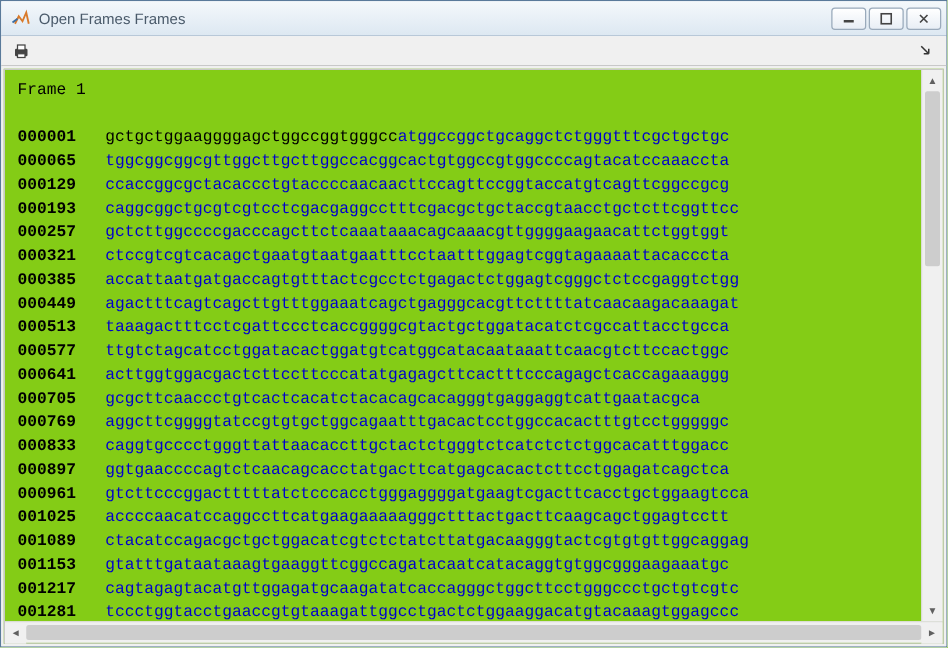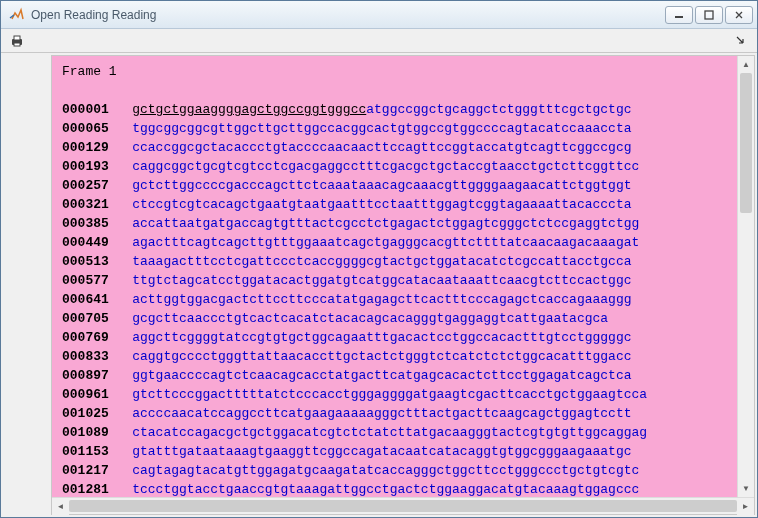--- a/index.html
+++ b/index.html
@@ -6,48 +6,48 @@
   body { width:758px; height:518px; font-family:"Segoe UI",Tahoma,sans-serif; font-size:11px; background:#fff; overflow:hidden; }
   .window { width:758px; height:518px; border:1px solid #5a7a9a; background:#fff; display:flex; flex-direction:column; }
   .titlebar { height:28px; background:linear-gradient(to bottom,#f4f8fb,#dde8f2); border-bottom:1px solid #b8c8d8; display:flex; align-items:center; padding:0 4px; }
   .app-icon { width:16px; height:16px; margin:0 6px 0 4px; display:flex; align-items:center; justify-content:center; }
   .title-text { color:#4a5a6a; font-size:12px; flex:1; }
   .win-btns { display:flex; gap:2px; }
   .win-btn { width:28px; height:18px; border:1px solid #9aaabb; border-radius:3px; background:linear-gradient(to bottom,#fff,#e8eef5); display:flex; align-items:center; justify-content:center; cursor:pointer; font-size:10px; color:#333; }
   .toolbar { height:24px; background:#f0f0f0; border-bottom:1px solid #c8c8c8; display:flex; align-items:center; padding:0 6px; justify-content:space-between; }
   .tb-btn { width:20px; height:20px; display:flex; align-items:center; justify-content:center; cursor:pointer; }
   .content-wrap { flex:1; display:flex; min-height:0; background:#f0f0f0; padding:2px; }
-  .content-inner { flex:1; display:flex; flex-direction:column; background:#f9a8d4; border:1px solid #c8c8c8; min-height:0;margin-left:48px; }
+  .content-inner { flex:1; display:flex; flex-direction:column; background:#84cc16; border:1px solid #c8c8c8; min-height:0; }
   .textarea { flex:1; overflow:hidden; font-family:"Courier New",monospace; font-size:13px; line-height:19px; padding:6px 10px; white-space:pre; color:#000; position:relative; }
   .vscroll { width:17px; background:#f0f0f0; border-left:1px solid #dcdcdc; display:flex; flex-direction:column; }
   .sc-btn { height:17px; background:#f0f0f0; display:flex; align-items:center; justify-content:center; font-size:8px; color:#606060; cursor:pointer; }
   .sc-track { flex:1; background:#f0f0f0; position:relative; }
   .sc-thumb { position:absolute; left:2px; right:2px; top:0; height:140px; background:#cdcdcd; border-radius:2px; cursor:pointer; }
   .hscroll { height:17px; background:#f0f0f0; border-top:1px solid #dcdcdc; display:flex; }
   .hsc-track { flex:1; background:#f0f0f0; position:relative; }
   .hsc-thumb { position:absolute; top:2px; bottom:2px; left:0; right:0; background:#cdcdcd; border-radius:2px; cursor:pointer; }
   .seq-line { display:block; }
   .pos { color:#000;font-weight:bold; }
-  .pre { color:#000;text-decoration:underline; }
+  .pre { color:#000; }
   .orf { color:#0000cd; font-weight:normal; }
   .frame-hdr { color:#000; font-weight:normal; margin-bottom:19px; display:block; }
   .row { display:flex; min-height:0; flex:1; }
 </style>
 </head>
 <body>
 
 <div class="window">
   <div class="titlebar">
     <span class="app-icon">
       <svg width="16" height="16" viewBox="0 0 16 16">
           <path d="M3 12 L6 6 L9 10 L12 3 L14 12" stroke="#d97a2a" stroke-width="1.5" fill="none"></path>
           <path d="M1 11 L5 8" stroke="#3a6ea5" stroke-width="1.5"></path>
         </svg>
     </span>
-    <span class="title-text">Open Reading Reading</span>
+    <span class="title-text">Open Frames Frames</span>
     <div class="win-btns">
       <div class="win-btn">
           <svg width="10" height="10">
             <rect x="1" y="6" width="8" height="2" fill="#444"></rect>
           </svg>
         </div>
       <div class="win-btn">
           <svg width="10" height="10">
             <rect x="1" y="1" width="8" height="8" fill="none" stroke="#444" stroke-width="1.3"></rect>
           </svg>

